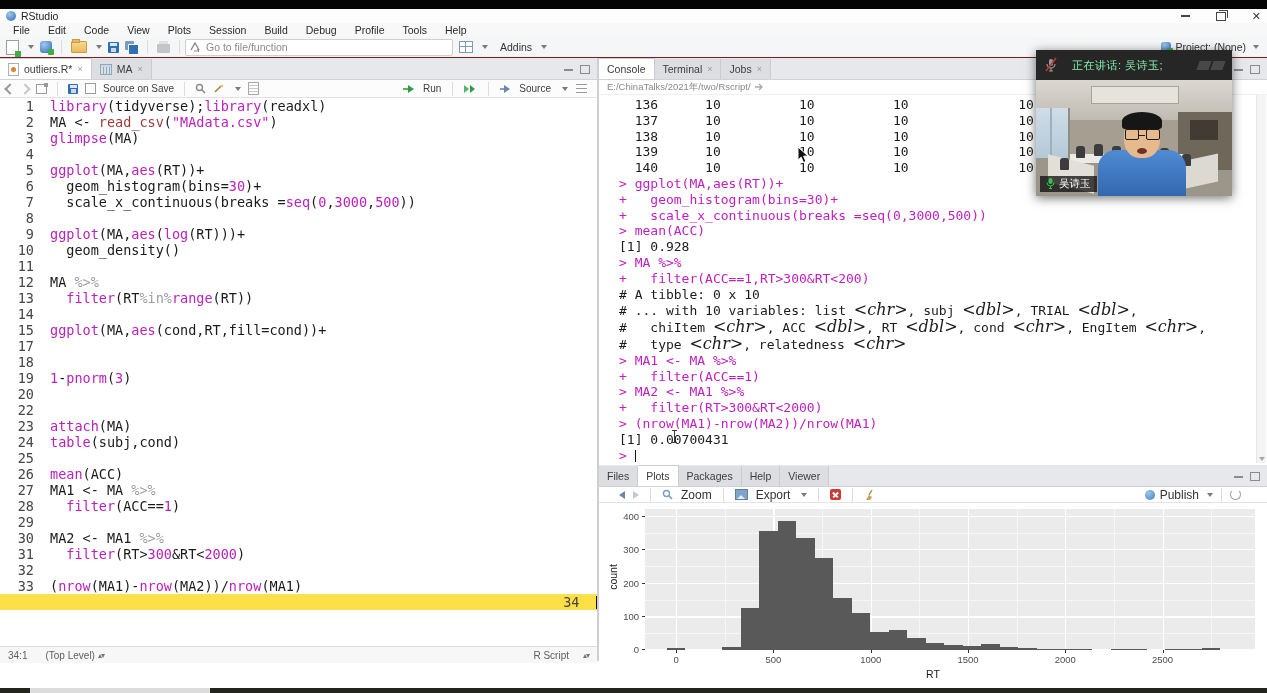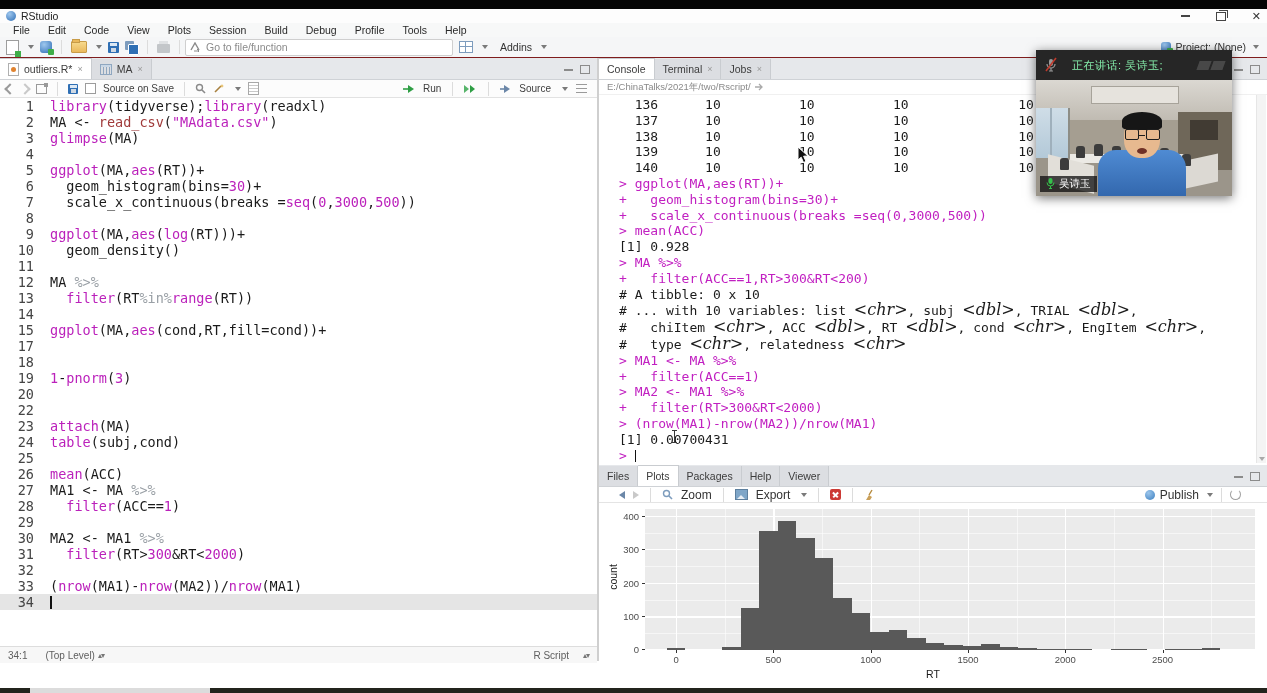--- a/index.html
+++ b/index.html
@@ -65,21 +65,21 @@
   .chev.fwd{transform:rotate(-135deg);border-color:#c9c9c9;}
   .ic-popout{width:9px;height:8px;border:1px solid #9a9a9a;position:relative;}
   .ic-popout:after{content:"";position:absolute;right:-2px;top:-2px;width:4px;height:4px;background:#9a9a9a;}
   .checkbox{width:9px;height:9px;border:1px solid #9b9b9b;background:#fff;}
   .small-label{font-size:10px;color:#3d3d3d;}
   .ed-right{margin-left:auto;display:flex;align-items:center;gap:8px;padding-right:4px;}
   .ic-doc{width:9px;height:11px;border:1px solid #a8a8a8;background:repeating-linear-gradient(#fff 0 2px,#c9c9c9 2px 3px);}
   .ic-outline{width:11px;height:9px;background:repeating-linear-gradient(#9a9a9a 0 1px,transparent 1px 4px);}
   #code-area{position:relative;height:548px;overflow:hidden;font-family:"DejaVu Sans Mono",monospace;font-size:13.5px;line-height:16px;cursor:text;}
   .code-line{display:flex;white-space:pre;height:16px;}
-  .code-line.hl{background:#e5e5e5;}
+  .code-line.hl{background:#fde047;justify-content:flex-end;}
   .gutter-num{flex:none;width:34px;text-align:right;padding-right:12px;color:#454545;background:transparent;}
   .code-text{padding-left:4px;}
   .tok-k{color:#1a1a1a;} .tok-p{color:#bb21bb;} .tok-g{color:#9aa0a6;} .tok-r{color:#a03a3a;} .tok-s{color:#bb21bb;}
   .editor-caret{display:inline-block;width:1.5px;height:13px;background:#111;vertical-align:-2px;}
   .ed-status{height:16px;border-top:1px solid #ddd;background:#f7f7f7;display:flex;align-items:center;font-size:10px;color:#5e5e5e;padding:0 8px;gap:18px;}
   .ed-status .right{margin-left:auto;display:flex;align-items:center;gap:14px;}
   .updown{font-size:8px;color:#777;letter-spacing:-1px;}
   
   #console{left:599px;top:58px;width:668px;height:407px;border-bottom:2px solid #cfcfcf;}
   .wd-bar{height:14px;display:flex;align-items:center;font-size:9.5px;color:#8a8a8a;padding-left:8px;gap:4px;border-bottom:1px solid #f0f0f0;}

